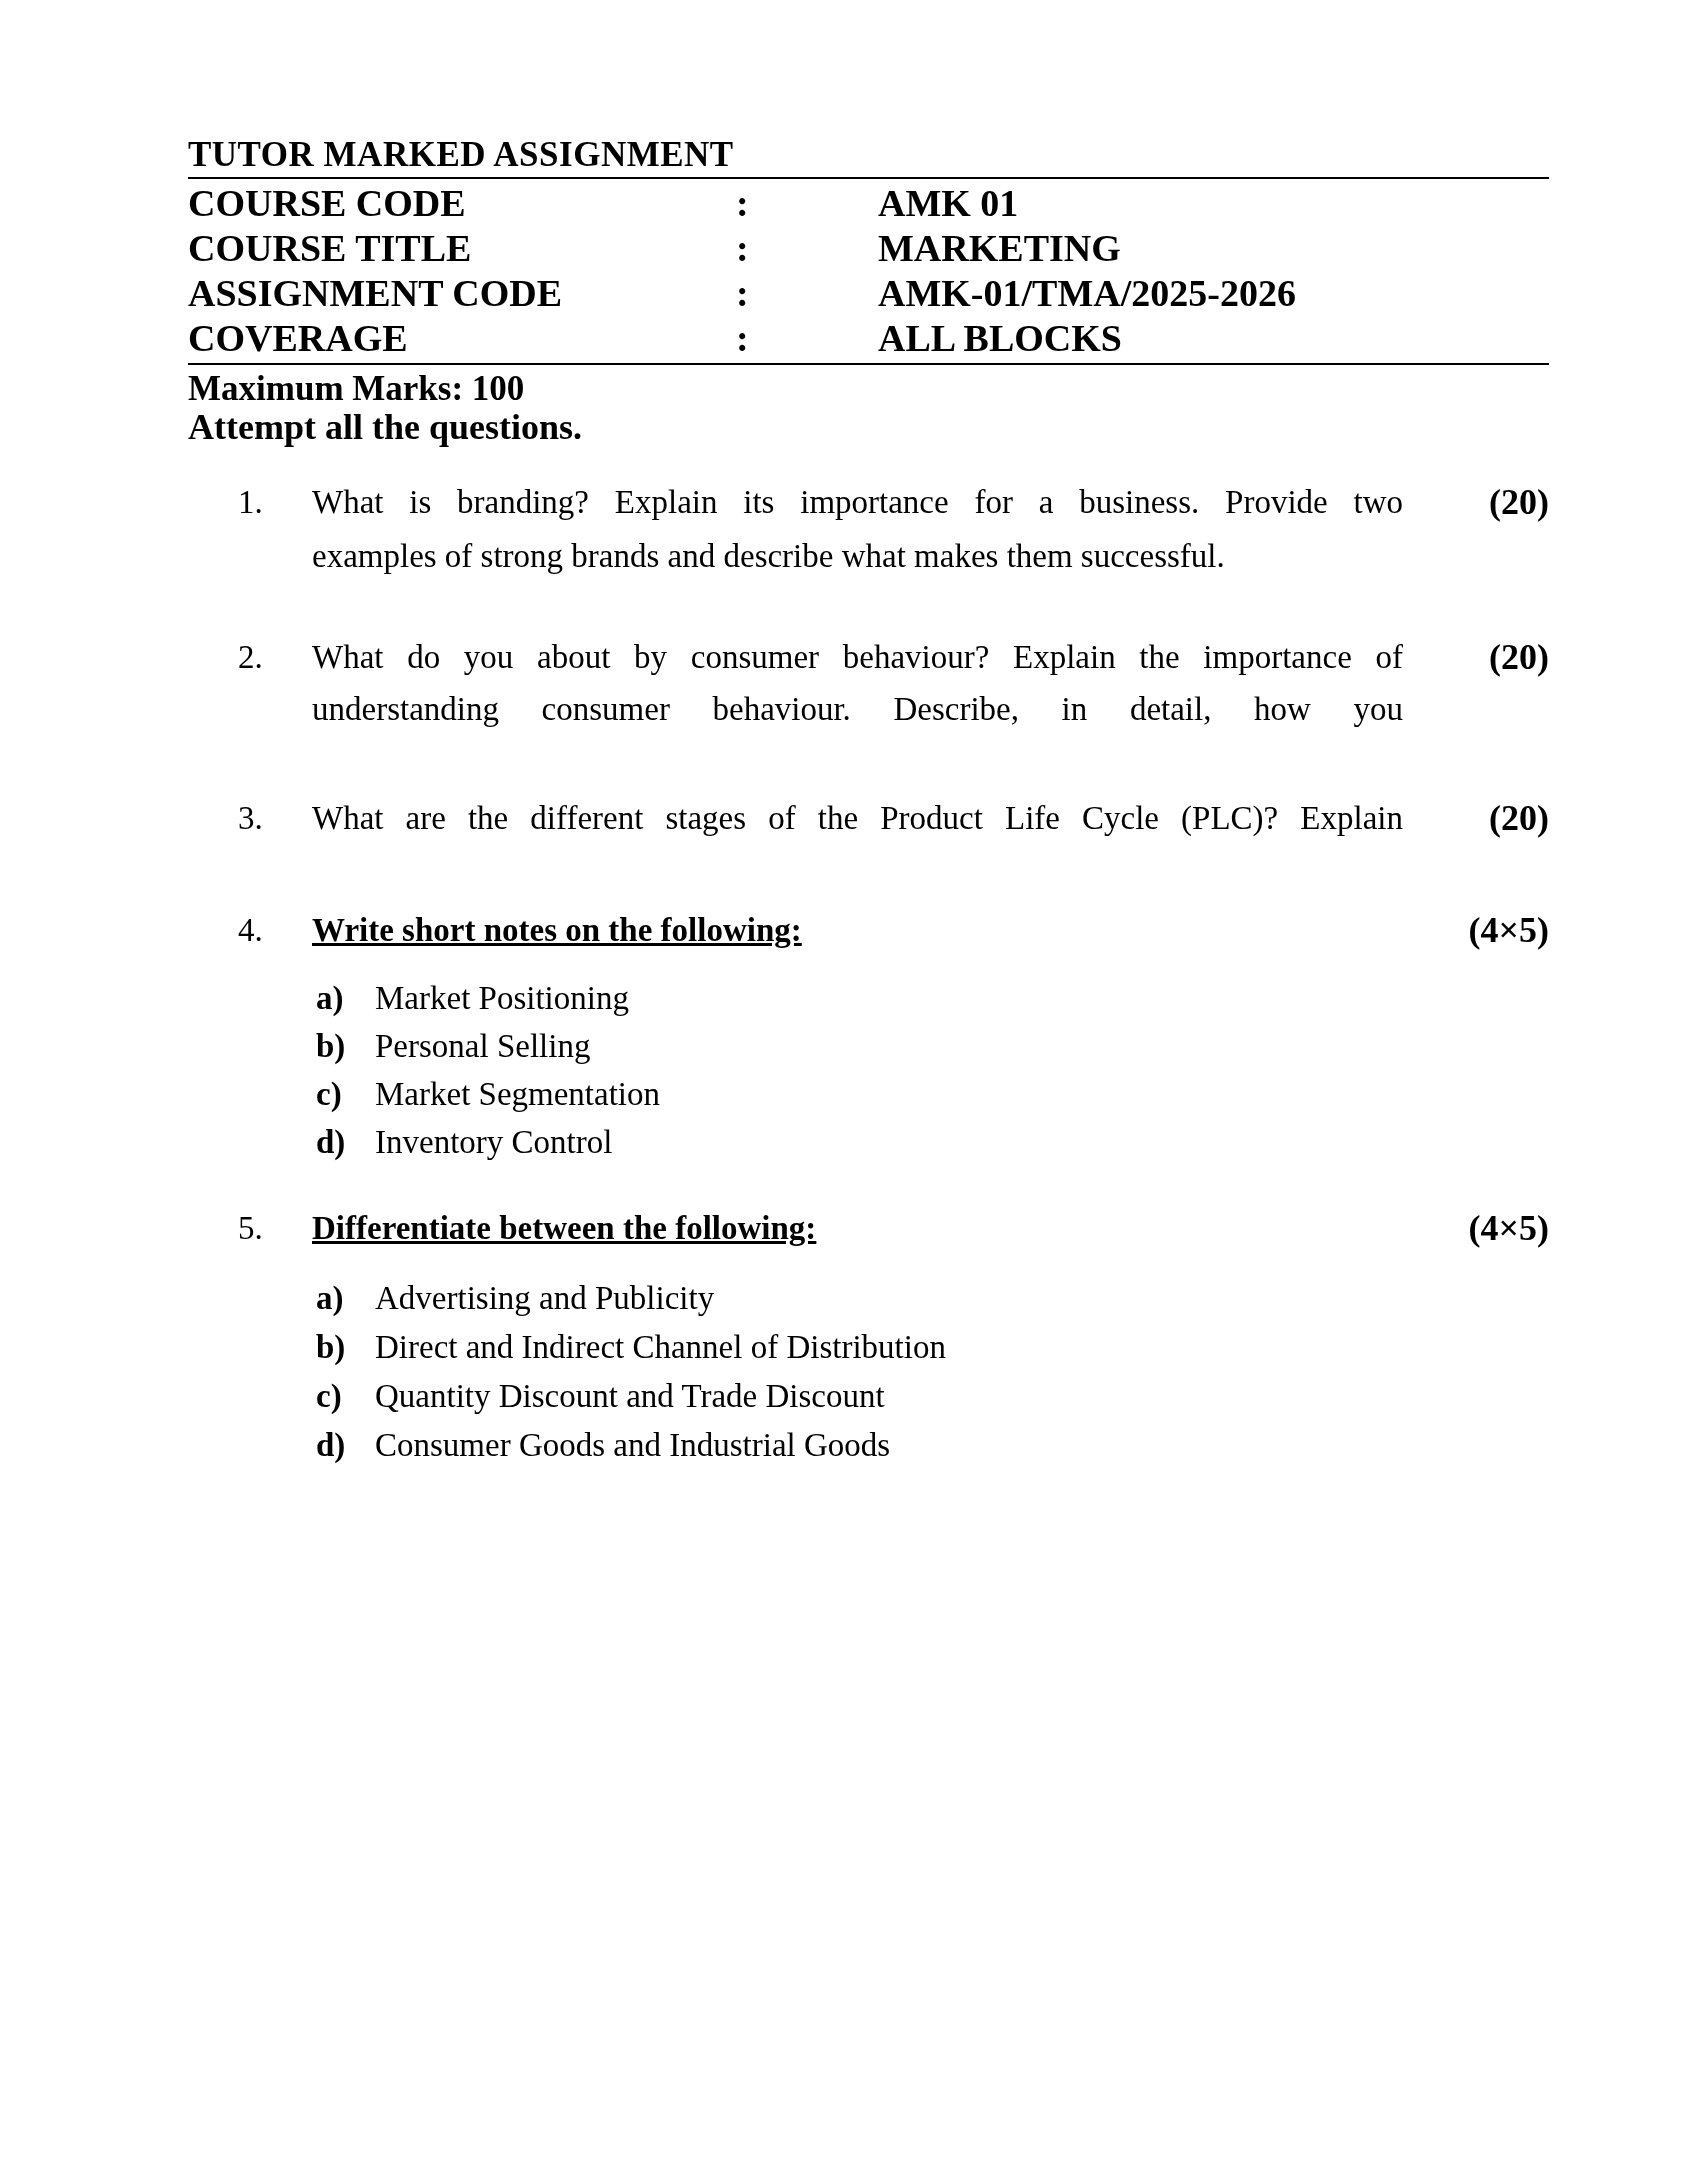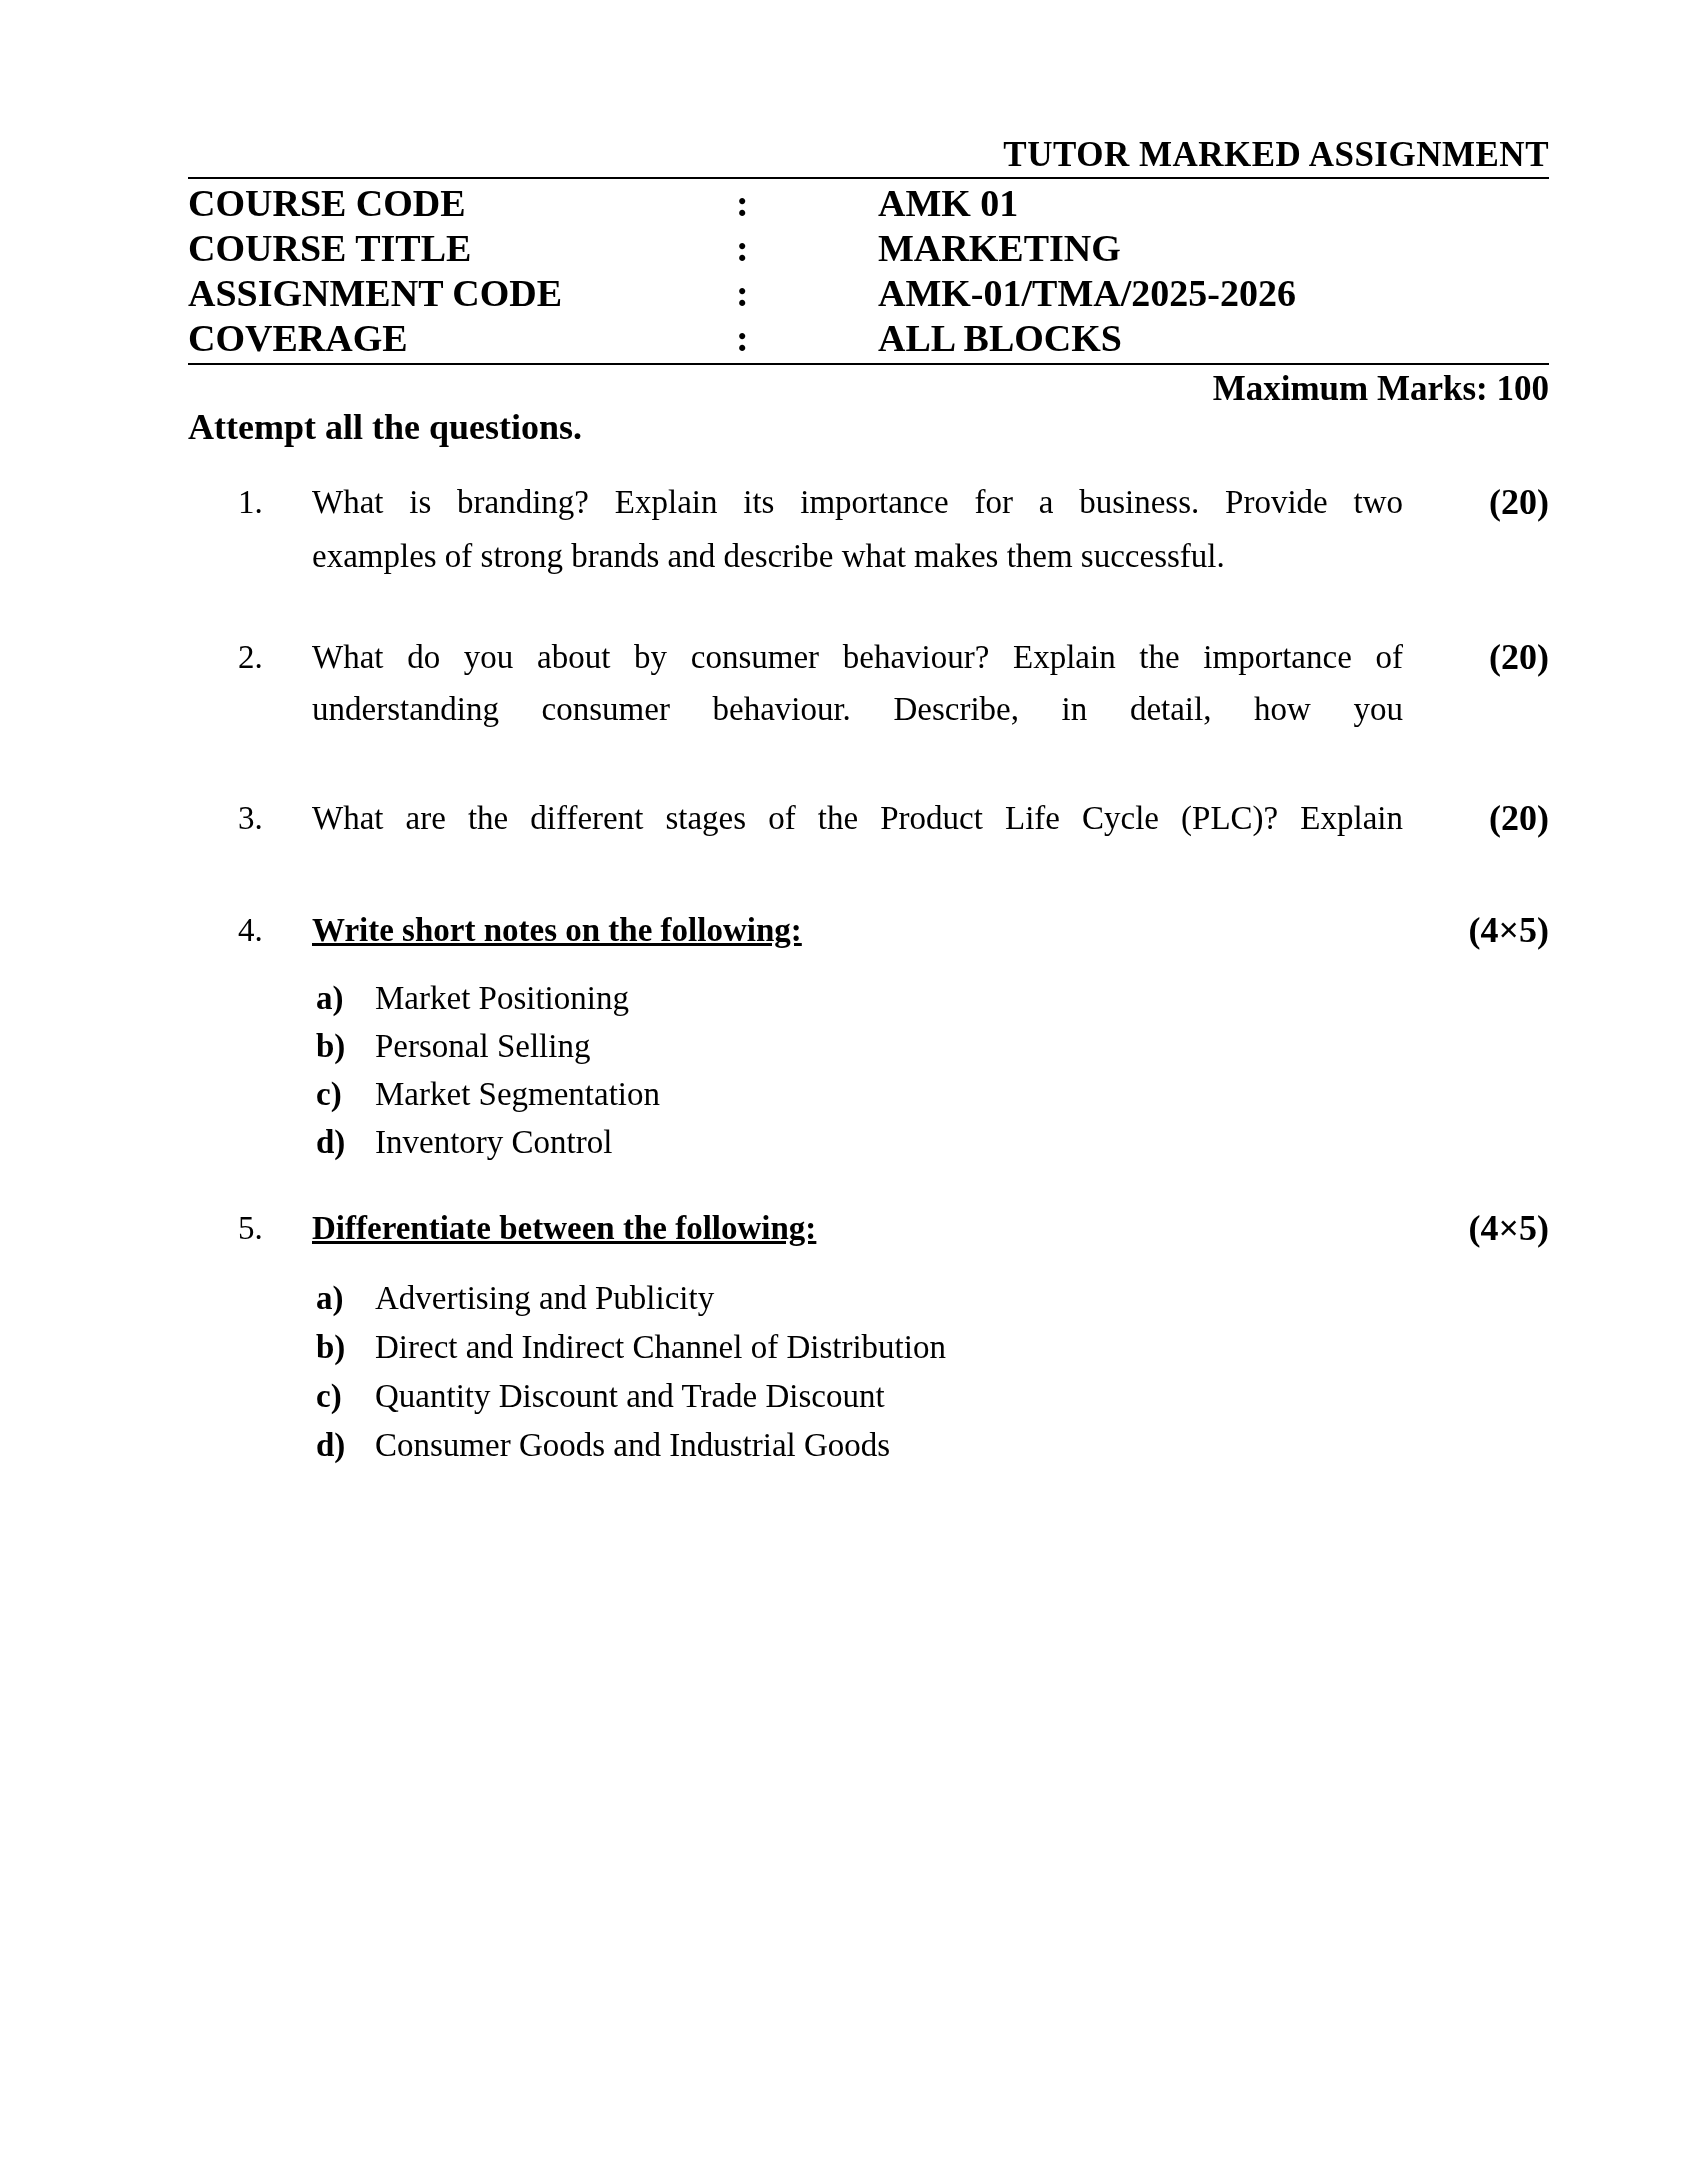--- a/index.html
+++ b/index.html
@@ -17,21 +17,21 @@
     overflow: hidden;
   }
   .content {
     position: absolute;
     left: 188px;
     right: 134px;
     top: 0;
   }
   .doc-title {
     padding-top: 137px;
-    text-align: right;
+    text-align: left;
     font-weight: bold;
     font-size: 35px;
     line-height: 36px;
     letter-spacing: 0.5px;
   }
   .rule {
     border: none;
     border-top: 2px solid #000000;
     margin: 4px 0 0 0;
   }
@@ -43,21 +43,21 @@
   }
   .header-row {
     display: grid;
     grid-template-columns: 500px 94px 1fr;
     font-weight: bold;
     font-size: 38px;
     line-height: 45px;
     gap: 48px;
   }
   .max-marks {
-    text-align: right;
+    text-align: left;
     font-weight: bold;
     font-size: 35px;
     line-height: 40px;
     margin-top: 4px;
   }
   .instruction {
     font-weight: bold;
     font-size: 36px;
     line-height: 36px;
   }

